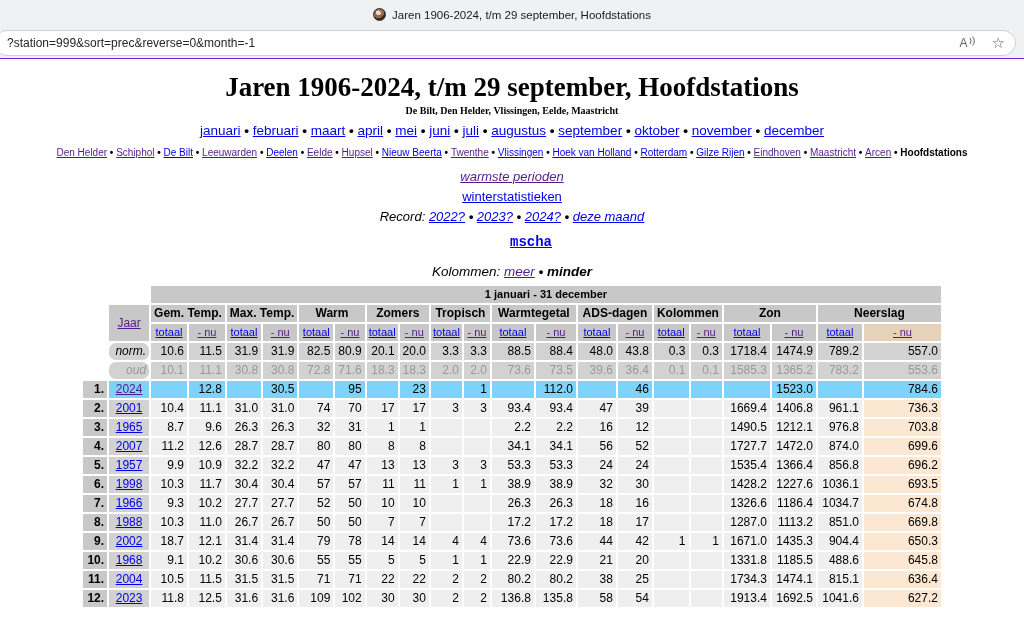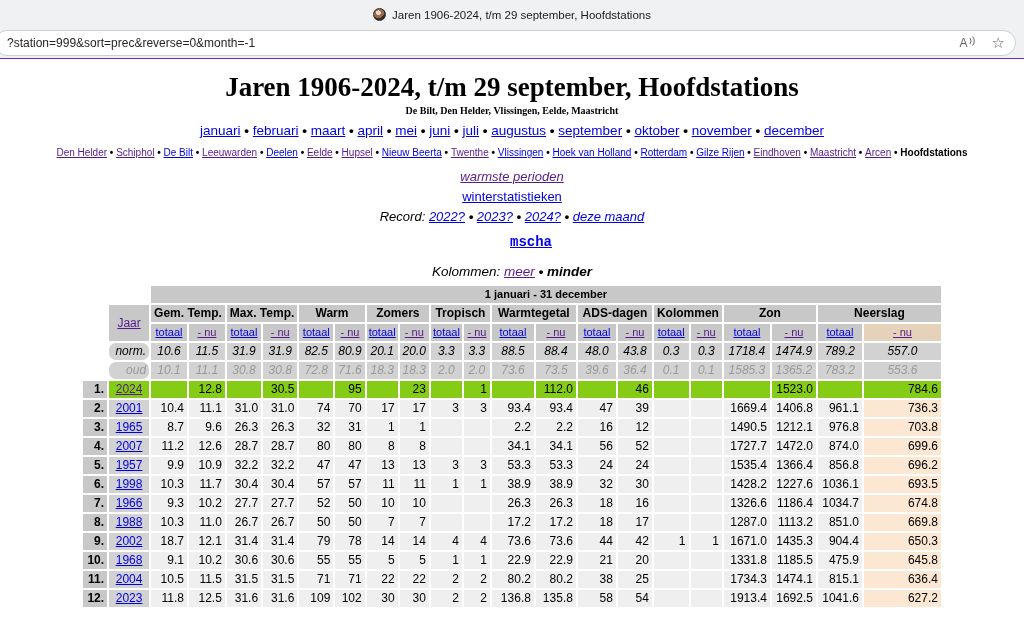--- a/index.html
+++ b/index.html
@@ -40,27 +40,27 @@
   
   table{border-collapse:separate;border-spacing:2px;margin:0 auto;font-size:12px;}
   td,th{padding:1px 3px;line-height:15px;white-space:nowrap;}
   .blank{background:transparent;}
   .hband{background:#c8c8c8;text-align:center;font-weight:bold;font-size:11px;}
   .hgroup{background:#c8c8c8;text-align:center;font-weight:bold;font-size:12px;margin-left:44px;}
   .hjaar{background:#c8c8c8;text-align:center;vertical-align:middle;}
   .hsub{background:#c8c8c8;text-align:center;font-size:11px;padding:1px 2px;}
   .sorthdr{background:#e6d2ba;}
   .hlabel{background:#d2d2d2;font-style:italic;text-align:right;border-radius:7px;}
-  .gcell{background:#d2d2d2;font-style:italic;text-align:center;}
+  .gcell{background:#d2d2d2;text-align:right;}
   tr.oudrow td{color:#999;}
   .rank{background:#c8c8c8;font-weight:bold;text-align:right;}
   .yearc{background:#d2d2d2;text-align:center;}
   .cell{background:#efefef;text-align:right;}
   .peach{background:#fbe7d2;text-align:center;padding-left:44px;}
-  tr.currow .cell,tr.currow .peach,tr.currow .yearc{background:#84cc16;}
+  tr.currow .cell,tr.currow .peach,tr.currow .yearc{background:#7dd3fc;}
 </style>
 </head>
 <body>
 
 <div class="tabbar">
   <span class="favicon"></span>
   <span class="tabtitle">Jaren 1906-2024, t/m 29 september, Hoofdstations</span>
 </div>
 <div class="toolbar">
   <div class="urlpill">
@@ -451,21 +451,21 @@
           <td class="cell">1</td>
           <td class="cell">1</td>
           <td class="cell">22.9</td>
           <td class="cell">22.9</td>
           <td class="cell">21</td>
           <td class="cell">20</td>
           <td class="cell"></td>
           <td class="cell"></td>
           <td class="cell">1331.8</td>
           <td class="cell">1185.5</td>
-          <td class="cell">475.9</td>
+          <td class="cell">488.6</td>
           <td class="peach">645.8</td>
         </tr>
         <tr>
           <td class="rank">11.</td>
           <td class="yearc"><a>2004</a></td>
           <td class="cell">10.5</td>
           <td class="cell">11.5</td>
           <td class="cell">31.5</td>
           <td class="cell">31.5</td>
           <td class="cell">71</td>

